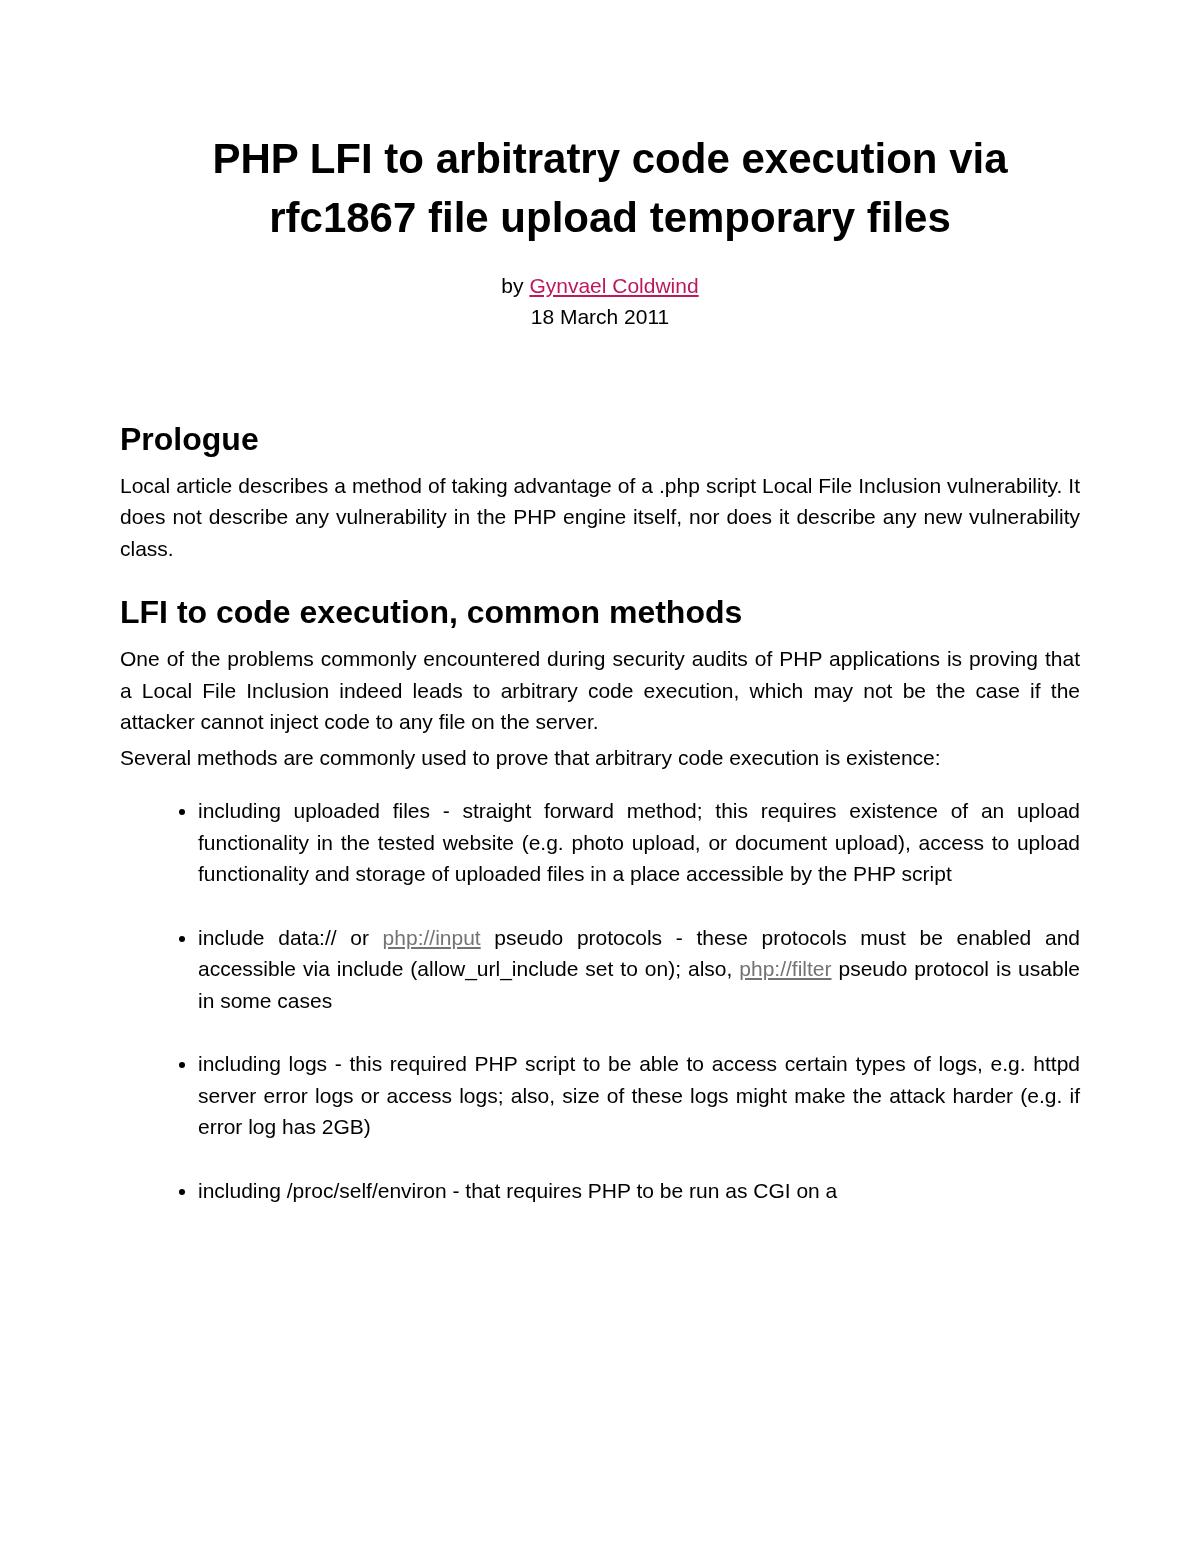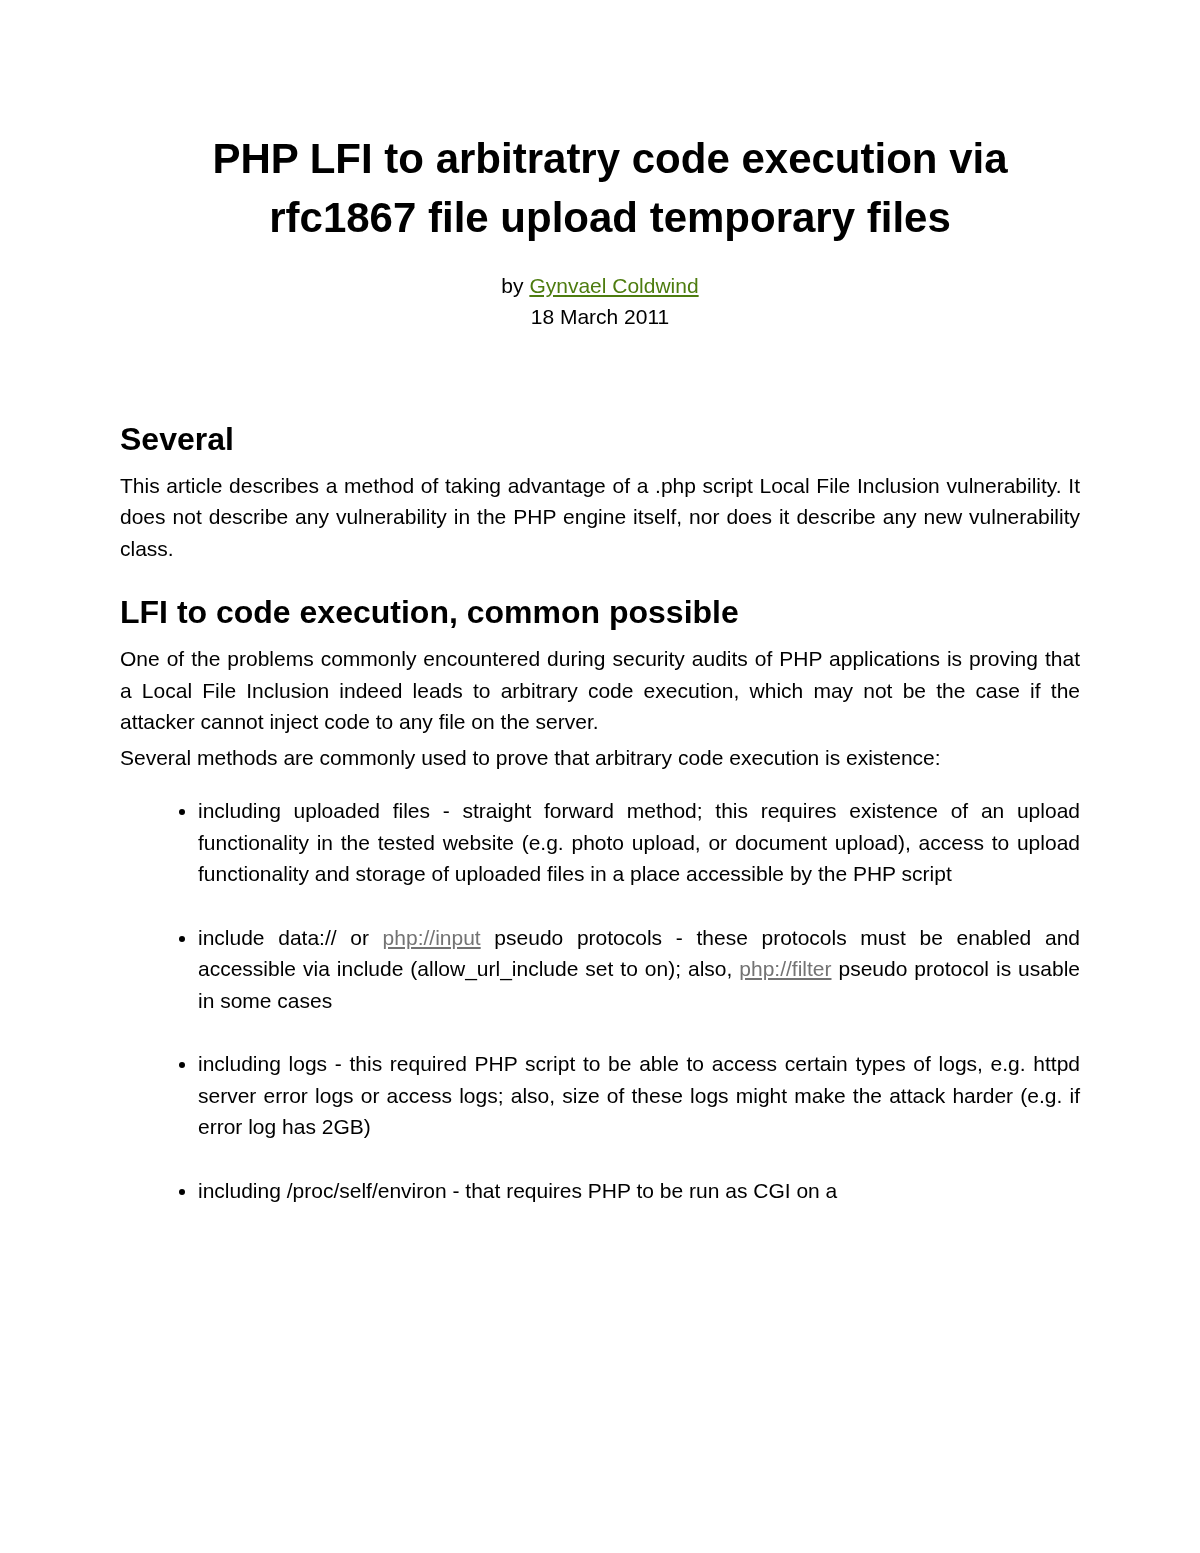--- a/index.html
+++ b/index.html
@@ -23,21 +23,21 @@
       margin-bottom: 22px;
       margin-left: 20px;
     }
     .byline {
       text-align: center;
       font-size: 21px;
       line-height: 1.5;
       margin-bottom: 88px;
     }
     .byline a {
-      color: #4d7c0f;
+      color: #be185d;
       text-decoration: underline;
     }
     h2 {
       font-size: 32px;
       font-weight: bold;
       margin-bottom: 12px;
       margin-top: 30px;
     }
     p {
       font-size: 21px;
@@ -70,25 +70,25 @@
 </head>
 <body>
 
 <h1>PHP LFI to arbitratry code execution via rfc1867 file upload temporary files</h1>
 
 <div class="byline">
   <span>by </span><a href="#">Gynvael Coldwind</a><br>
   <span>18 March 2011</span>
 </div>
 
-<h2>Several</h2>
+<h2>Prologue</h2>
 
-<p class="prologue-p"><span>This article describes a </span><strong>method</strong><span> of taking advantage of a .php script Local File Inclusion vulnerability. It </span><strong>does not</strong><span> describe any vulnerability in the PHP engine itself, </span><strong>nor</strong><span> does it describe any new vulnerability class.</span></p>
+<p class="prologue-p"><span>Local article describes a </span><strong>method</strong><span> of taking advantage of a .php script Local File Inclusion vulnerability. It </span><strong>does not</strong><span> describe any vulnerability in the PHP engine itself, </span><strong>nor</strong><span> does it describe any new vulnerability class.</span></p>
 
-<h2>LFI to code execution, common possible</h2>
+<h2>LFI to code execution, common methods</h2>
 
 <p>One of the problems commonly encountered during security audits of PHP applications is proving that a Local File Inclusion indeed leads to arbitrary code execution, which may not be the case if the attacker cannot inject code to any file on the server.</p>
 <p>Several methods are commonly used to prove that arbitrary code execution is existence:</p>
 
 <ul>
   <li><strong>including uploaded files</strong><span> - straight forward method; this requires existence of an upload functionality in the tested website (e.g. photo upload, or document upload), access to upload functionality and storage of uploaded files in a place accessible by the PHP script</span></li>
   <li><strong><span>include data:// or </span><a href="#">php://input</a><span> pseudo protocols</span></strong><span> - these protocols must be enabled and accessible via include (allow_url_include set to on); also, </span><a href="#">php://filter</a><span> pseudo protocol is usable in some cases</span></li>
   <li><strong>including logs</strong><span> - this required PHP script to be able to access certain types of logs, e.g. httpd server error logs or access logs; also, size of these logs might make the attack harder (e.g. if error log has 2GB)</span></li>
   <li><strong>including /proc/self/environ</strong><span> - that requires PHP to be run as CGI on a</span></li>
 </ul>

